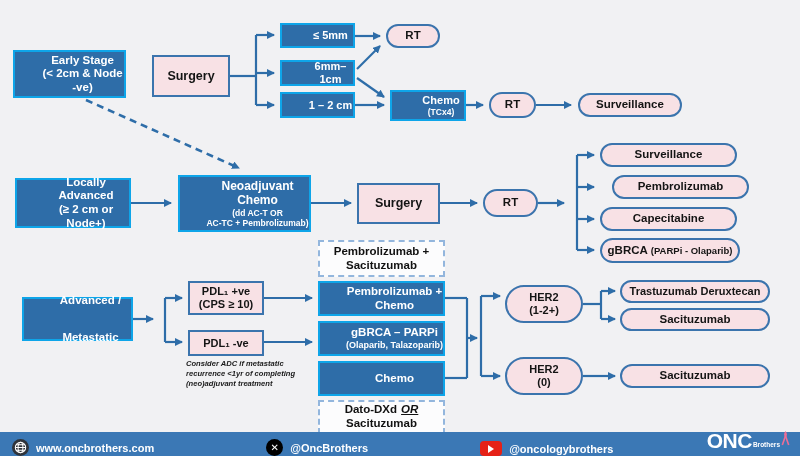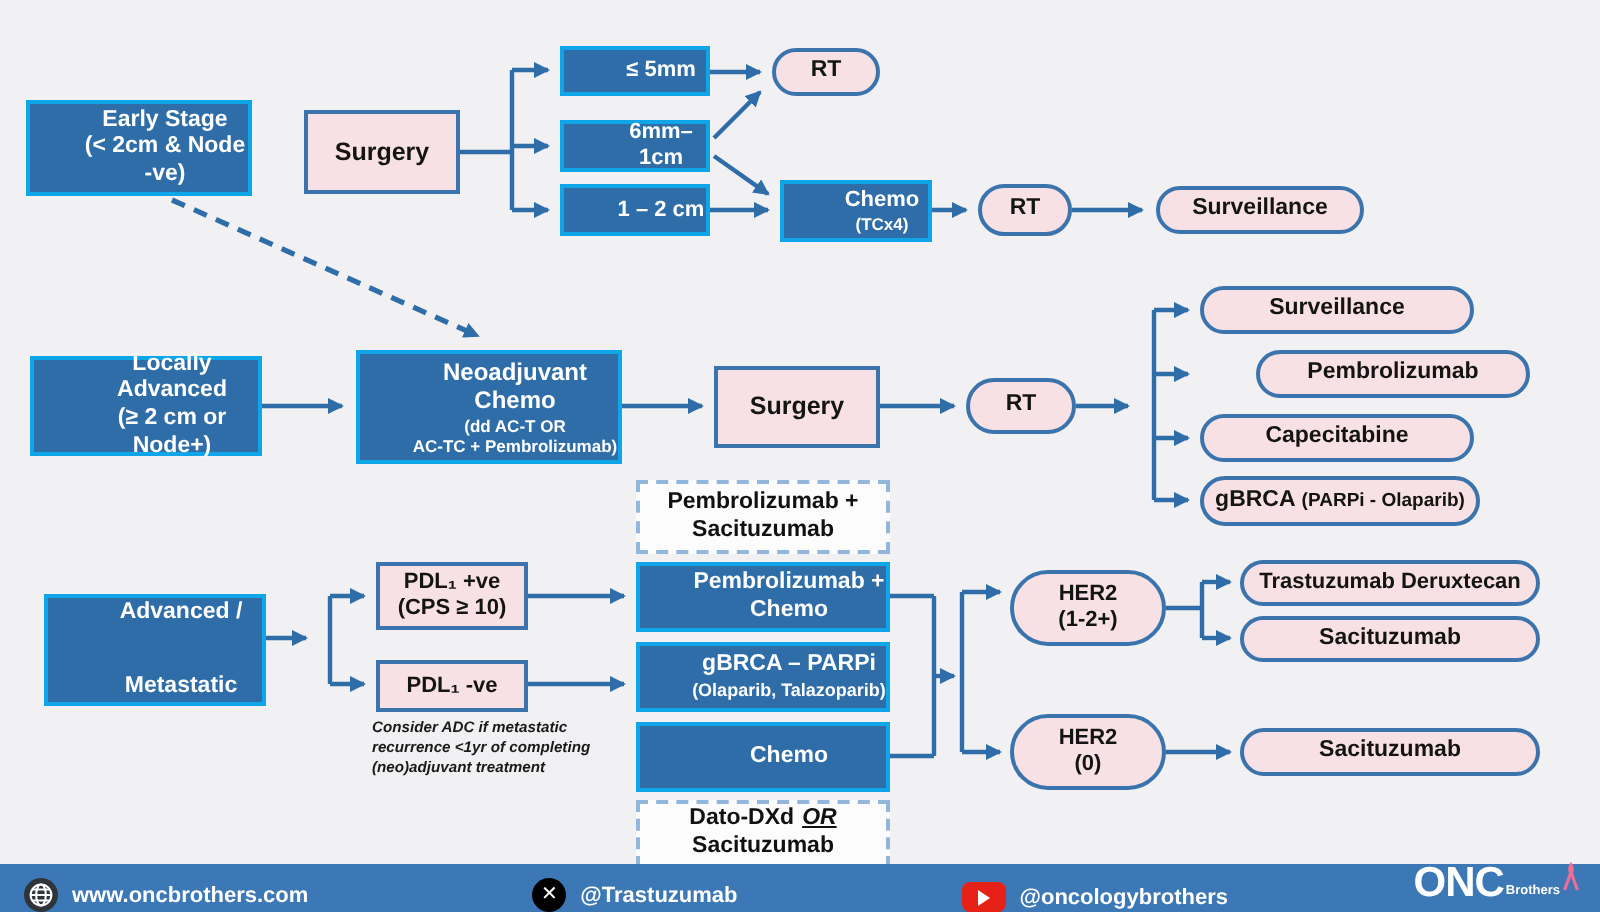--- a/index.html
+++ b/index.html
@@ -159,34 +159,34 @@
     <span>Surgery</span>
   </div>
 
   <div class="box pinkb pill t115" style="left:483px;top:189px;width:55px;height:28px;">
     <span>RT</span>
   </div>
 
   <div class="box pinkb pill t115" style="left:600px;top:143px;width:137px;height:24px;">
     <span>Surveillance</span>
   </div>
-  <div class="box pinkb pill t115" style="left:628px;top:175px;width:137px;height:24px;">
+  <div class="box pinkb pill t115" style="left:612px;top:175px;width:137px;height:24px;">
     <span>Pembrolizumab</span>
   </div>
   <div class="box pinkb pill t115" style="left:600px;top:207px;width:137px;height:24px;">
     <span>Capecitabine</span>
   </div>
   <div class="box pinkb pill" style="left:600px;top:238px;width:140px;height:25px;">
     <span class="inline-row">
       <span class="t115">gBRCA</span>
       <span class="gsub">(PARPi - Olaparib)</span>
     </span>
   </div>
 
-  <div class="box blue t115" style="left:22px;top:297px;width:111px;height:56px;gap:23px;">
+  <div class="box blue t115" style="left:22px;top:297px;width:111px;height:44px;gap:23px;">
     <span>Advanced /</span>
     <span>Metastatic</span>
   </div>
 
   <div class="box pinkb t11" style="left:188px;top:281px;width:76px;height:34px;">
     <span>PDL₁ +ve</span>
     <span>(CPS ≥ 10)</span>
   </div>
   <div class="box pinkb t11" style="left:188px;top:330px;width:76px;height:26px;">
     <span>PDL₁ -ve</span>
@@ -252,21 +252,21 @@
           <path d="M1.4 7 H12.6 M2.2 4 H11.8 M2.2 10 H11.8"></path>
         </svg>
       </span>
       <span>www.oncbrothers.com</span>
     </div>
     <div style="width:96px;"></div>
     <div class="fitem">
       <span class="circ" style="background:#000;">
         <span class="xglyph">✕</span>
       </span>
-      <span>@Trastuzumab</span>
+      <span>@OncBrothers</span>
     </div>
     <div style="width:96px;"></div>
     <div class="fitem">
       <span class="yt">
           <i></i>
         </span>
       <span>@oncologybrothers</span>
     </div>
   </div>
 

